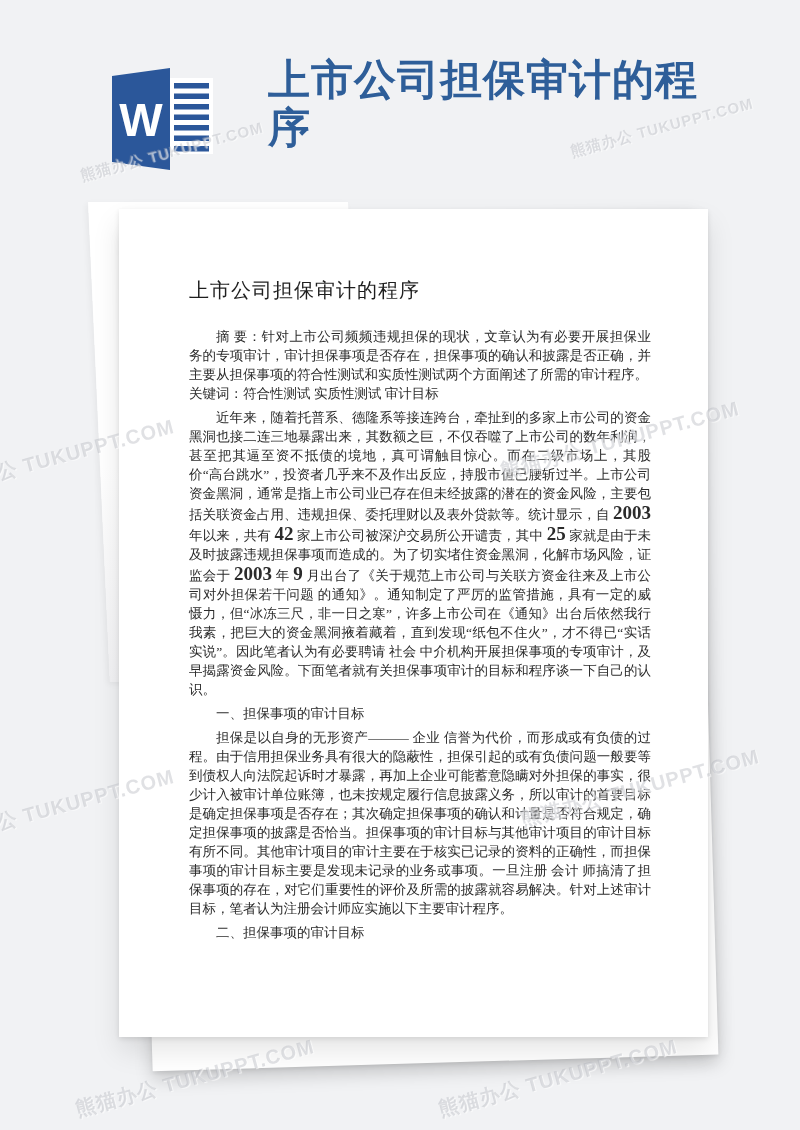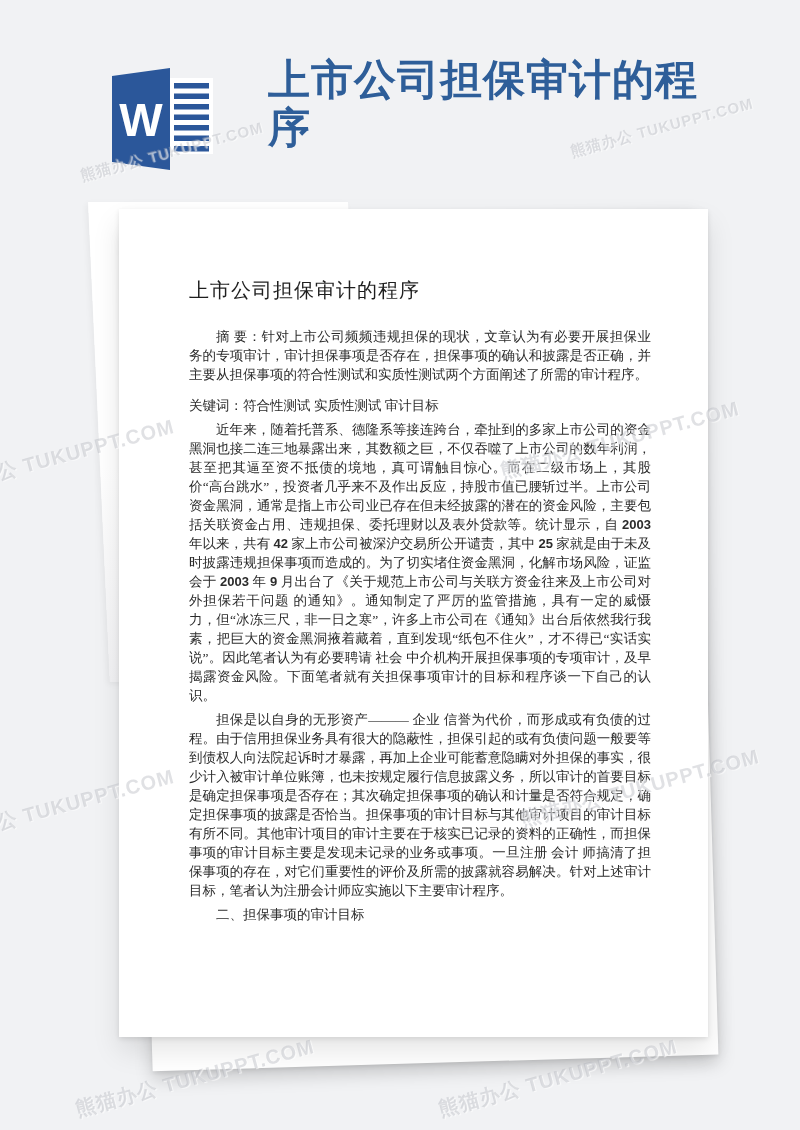--- a/index.html
+++ b/index.html
@@ -61,24 +61,24 @@
     color:#1e1e1e;
     letter-spacing:1px;
   }
   .para{
     margin:5px 0 0 0;
     font-size:13.5px;line-height:19px;
     text-align:justify;
     color:#2b2b2b;
   }
   .para.indent{text-indent:27px;}
-  .para.keywords{margin-top:12px;}
+  .para.keywords{margin-top:0;}
   .num{
-    font-family:Liberation Sans, sans-serif;
-    font-weight:bold;font-size:13px;
+    font-family:Liberation Serif, serif;
+    font-weight:bold;font-size:19px;
   }
 
   
   .watermark{
     position:absolute;
     white-space:nowrap;
     font-family:"Liberation Sans","DejaVu Sans",sans-serif;
     font-weight:bold;
     color:rgba(167,170,177,0.35);
     text-shadow:1px 1px 1px rgba(255,255,255,0.65);
@@ -123,20 +123,21 @@
 
   <div class="paper paper-back2"></div>
   <div class="paper paper-back1"></div>
 
   <div class="paper paper-main">
     <div class="doc-content">
       <h2 class="doc-title">上市公司担保审计的程序</h2>
       <p class="para indent"><span>摘 要：针对上市公司频频违规担保的现状，文章认为有必要开展担保业务的专项审计，审计担保事项是否存在，担保事项的确认和披露是否正确，并主要从担保事项的符合性测试和实质性测试两个方面阐述了所需的审计程序。</span></p>
       <p class="para keywords"><span>关键词：符合性测试 实质性测试 审计目标</span></p>
       <p class="para indent"><span>近年来，随着托普系、德隆系等接连跨台，牵扯到的多家上市公司的资金黑洞也接二连三地暴露出来，其数额之巨，不仅吞噬了上市公司的数年利润，甚至把其逼至资不抵债的境地，真可谓触目惊心。而在二级市场上，其股价“高台跳水”，投资者几乎来不及作出反应，持股市值已腰斩过半。上市公司资金黑洞，通常是指上市公司业已存在但未经披露的潜在的资金风险，主要包括关联资金占用、违规担保、委托理财以及表外贷款等。统计显示，自 </span><span class="num">2003</span><span> 年以来，共有 </span><span class="num">42</span><span> 家上市公司被深沪交易所公开谴责，其中 </span><span class="num">25</span><span> 家就是由于未及时披露违规担保事项而造成的。为了切实堵住资金黑洞，化解市场风险，证监会于 </span><span class="num">2003</span><span> 年 </span><span class="num">9</span><span> 月出台了《关于规范上市公司与关联方资金往来及上市公司对外担保若干问题 的通知》。通知制定了严厉的监管措施，具有一定的威慑力，但“冰冻三尺，非一日之寒”，许多上市公司在《通知》出台后依然我行我素，把巨大的资金黑洞掖着藏着，直到发现“纸包不住火”，才不得已“实话实说”。因此笔者认为有必要聘请 社会 中介机构开展担保事项的专项审计，及早揭露资金风险。下面笔者就有关担保事项审计的目标和程序谈一下自己的认识。</span></p>
+      <p class="para indent"><span>一、担保事项的审计目标</span></p>
       <p class="para indent"><span>担保是以自身的无形资产——— 企业 信誉为代价，而形成或有负债的过程。由于信用担保业务具有很大的隐蔽性，担保引起的或有负债问题一般要等到债权人向法院起诉时才暴露，再加上企业可能蓄意隐瞒对外担保的事实，很少计入被审计单位账簿，也未按规定履行信息披露义务，所以审计的首要目标是确定担保事项是否存在；其次确定担保事项的确认和计量是否符合规定，确定担保事项的披露是否恰当。担保事项的审计目标与其他审计项目的审计目标有所不同。其他审计项目的审计主要在于核实已记录的资料的正确性，而担保事项的审计目标主要是发现未记录的业务或事项。一旦注册 会计 师搞清了担保事项的存在，对它们重要性的评价及所需的披露就容易解决。针对上述审计目标，笔者认为注册会计师应实施以下主要审计程序。</span></p>
       <p class="para indent"><span>二、担保事项的审计目标</span></p>
     </div>
   </div>
 
   <div class="watermark wm-s wm-1">熊猫办公 TUKUPPT.COM</div>
   <div class="watermark wm-s wm-2">熊猫办公 TUKUPPT.COM</div>
   <div class="watermark wm-l wm-3">熊猫办公 TUKUPPT.COM</div>
   <div class="watermark wm-l wm-4">熊猫办公 TUKUPPT.COM</div>
   <div class="watermark wm-l wm-5">熊猫办公 TUKUPPT.COM</div>

